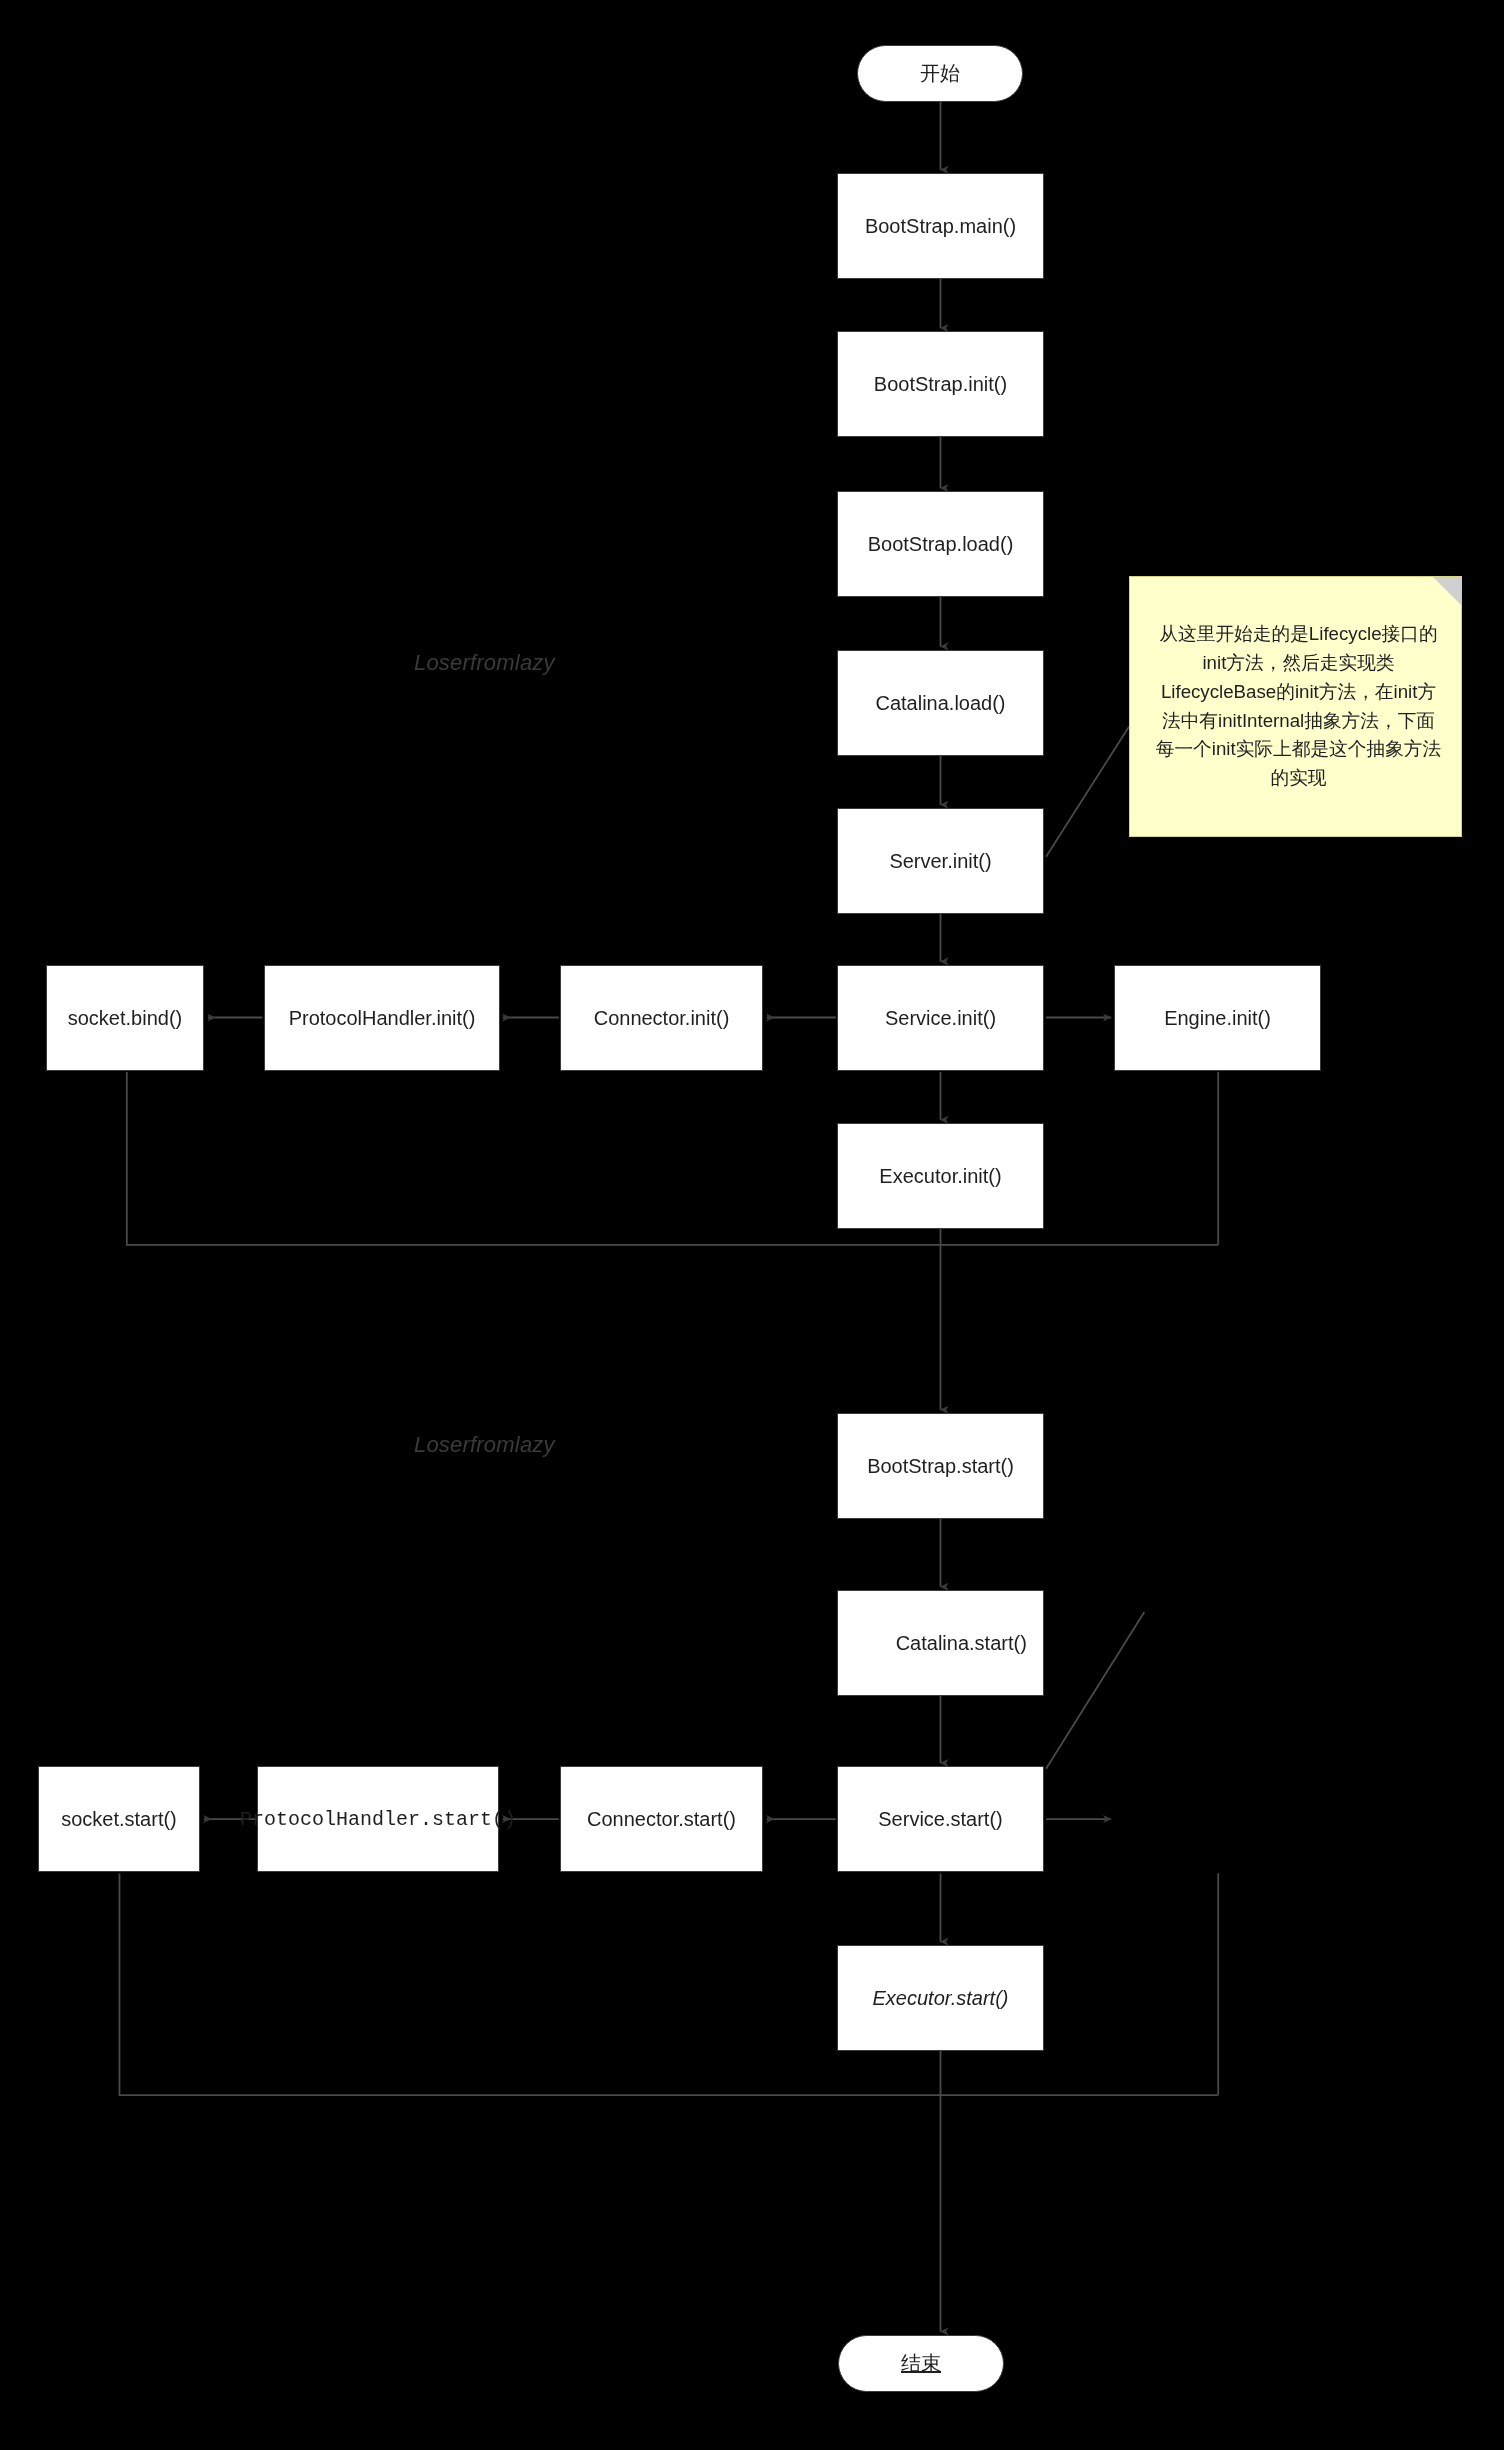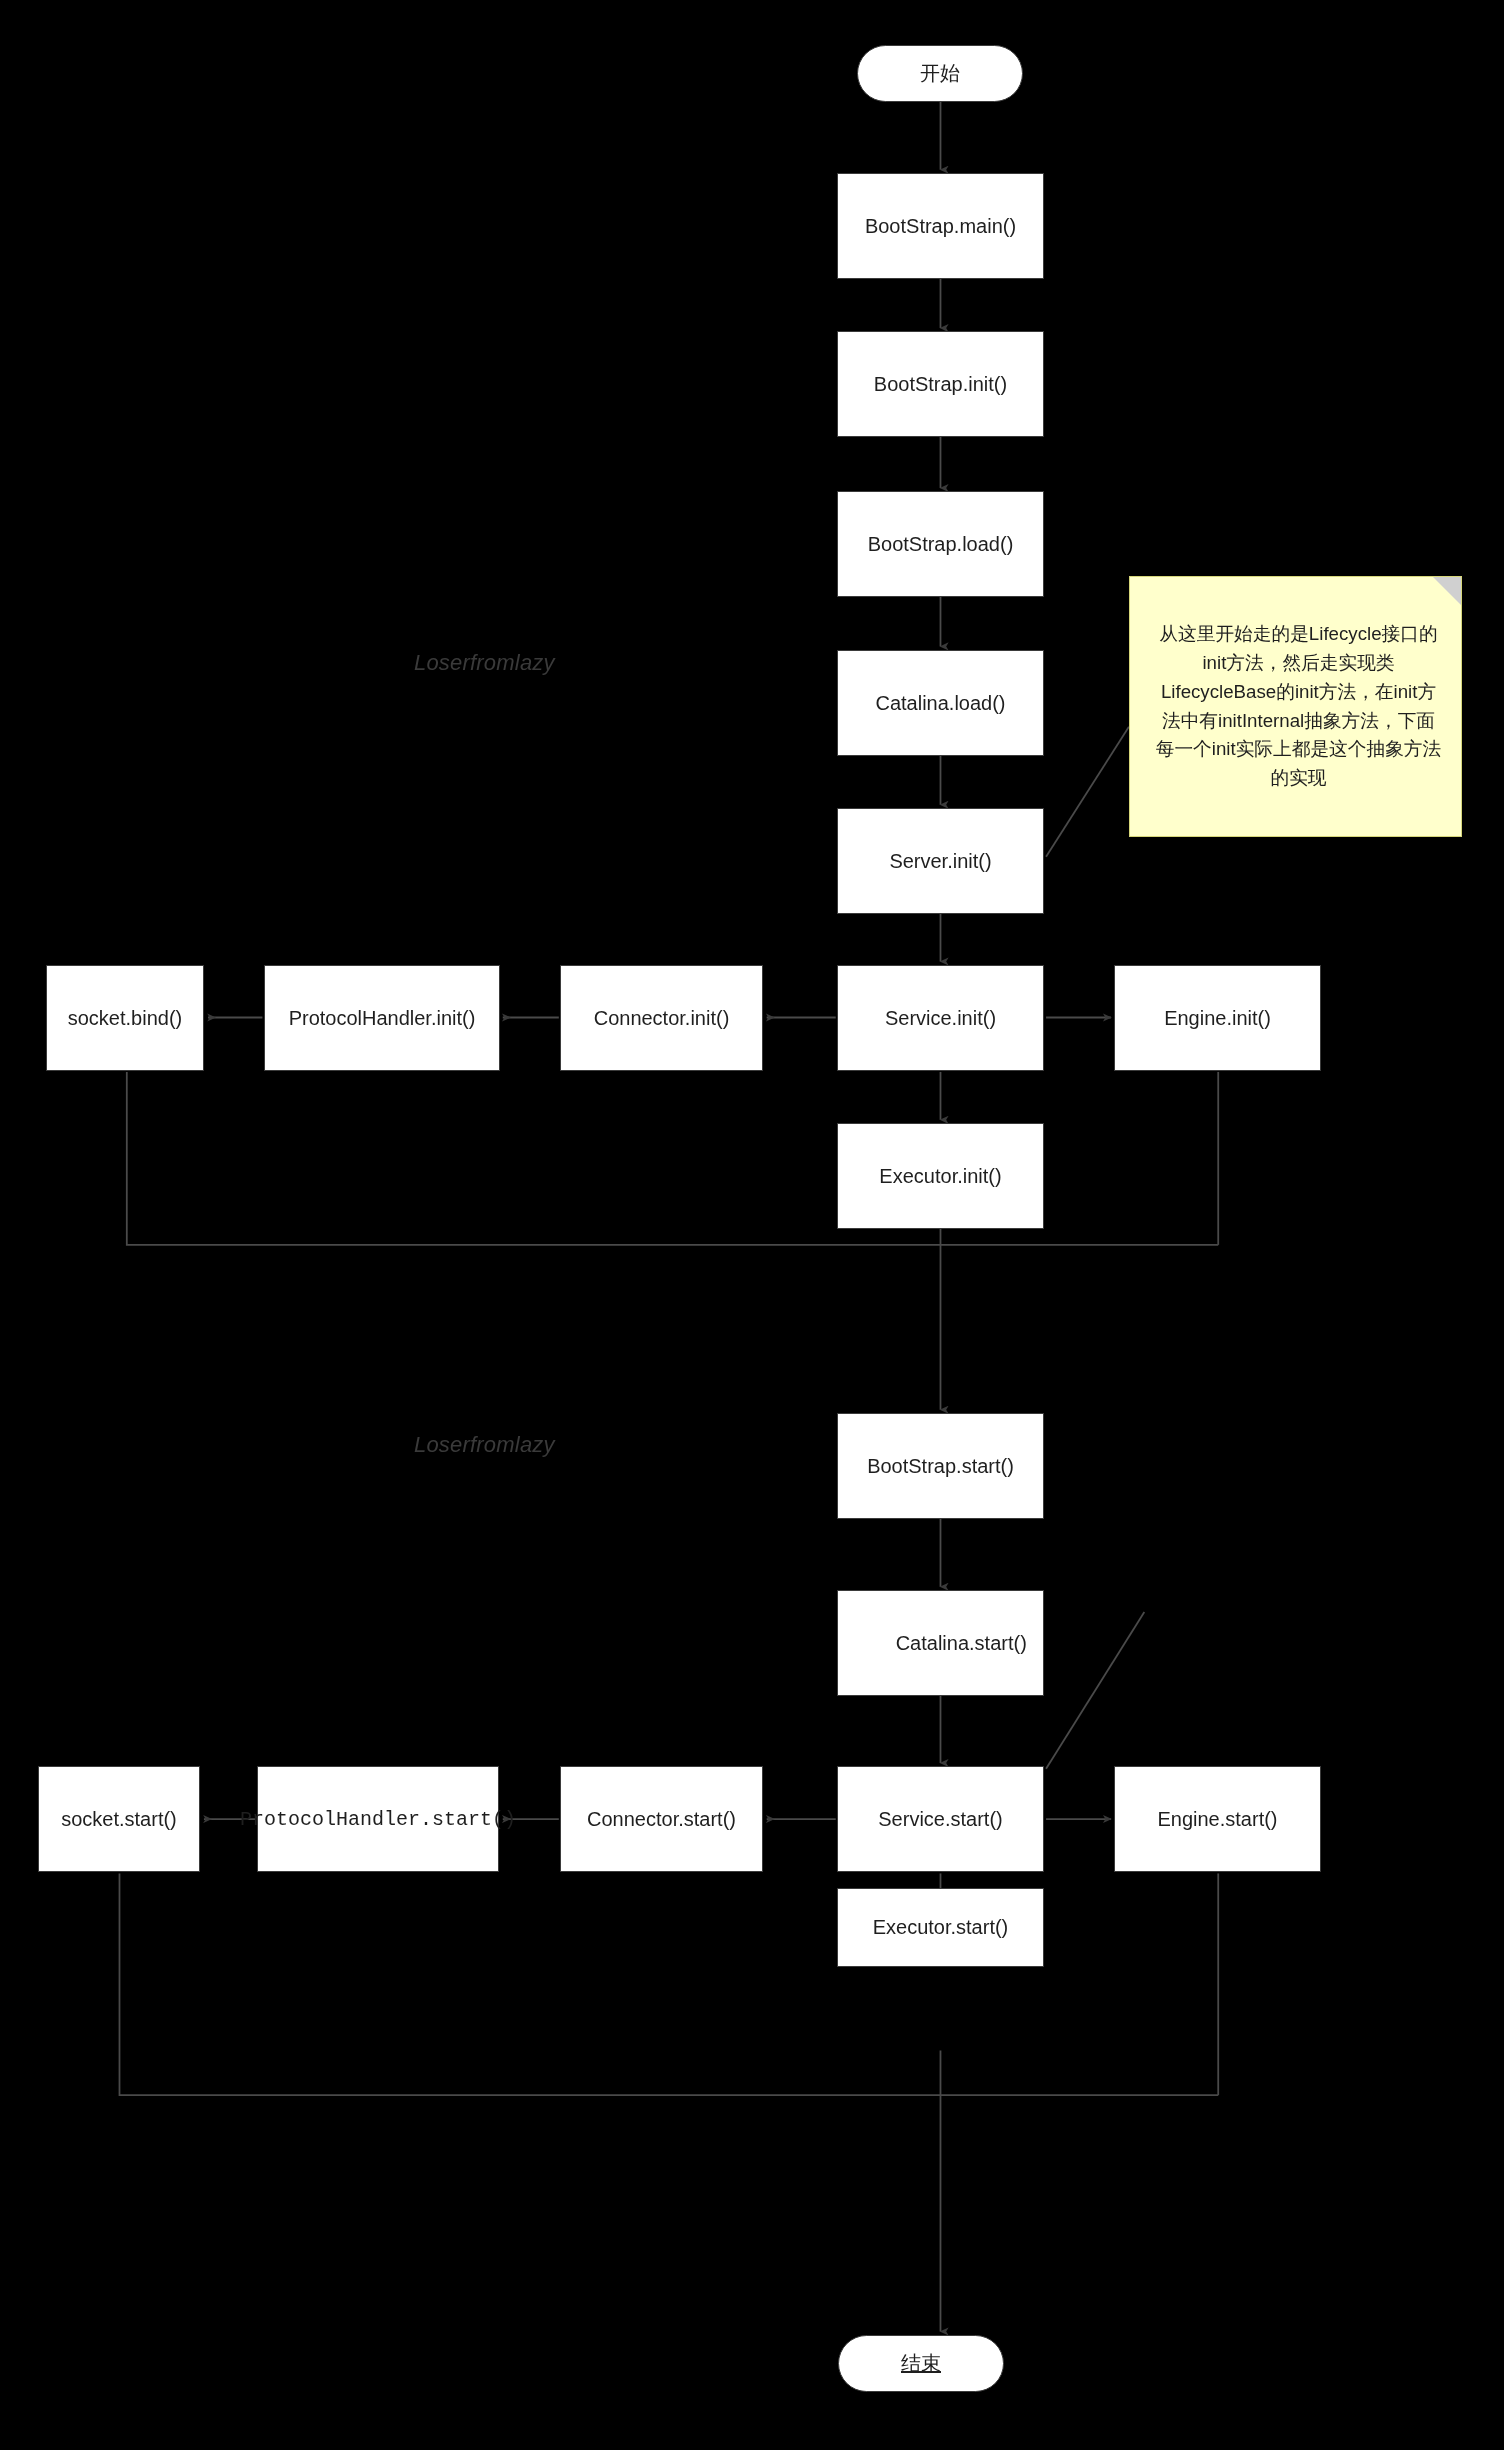--- a/index.html
+++ b/index.html
@@ -166,25 +166,22 @@
   </div>
 
   <div class="node" style="left:257px;top:1766px;width:242px;height:106px;font-family:Liberation Mono, monospace;">
     <span>ProtocolHandler.start()</span>
   </div>
 
   <div class="node" style="left:38px;top:1766px;width:162px;height:106px;">
     <span>socket.start()</span>
   </div>
 
-  <div class="node" style="left:1114px;top:1766px;width:207px;height:106px;">
-    <span>Engine.start()</span>
-  </div>
 
-  <div class="node" style="left:837px;top:1888px;width:207px;height:79px;">
+  <div class="node" style="left:837px;top:1945px;width:207px;height:106px;font-style:italic;">
     <span>Executor.start()</span>
   </div>
 
   <div class="note" style="left:1129px;top:576px;width:333px;height:261px;padding-left:24px;">
     <span class="fold"></span>
     <span class="txt">从这里开始走的是Lifecycle接口的init方法，然后走实现类LifecycleBase的init方法，在init方法中有initInternal抽象方法，下面每一个init实际上都是这个抽象方法的实现</span>
   </div>
 
 
   <div class="watermark" style="left:414px;top:650px;">

